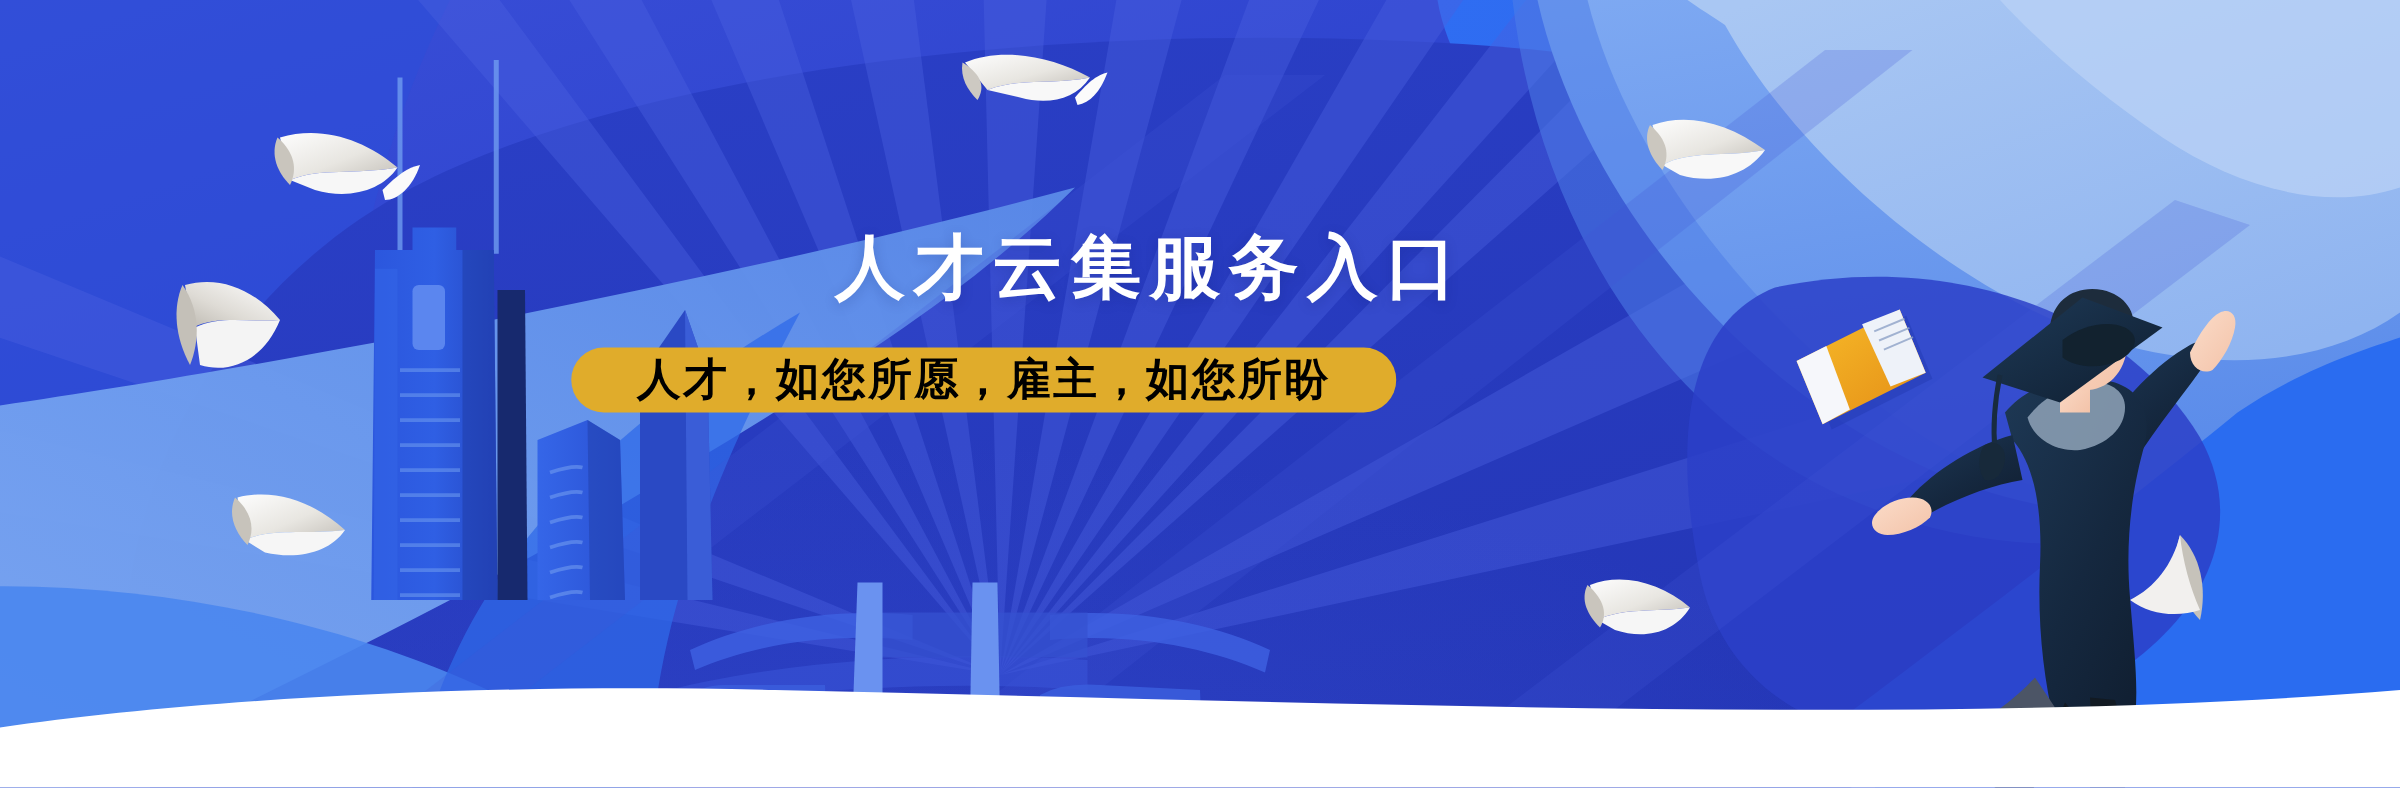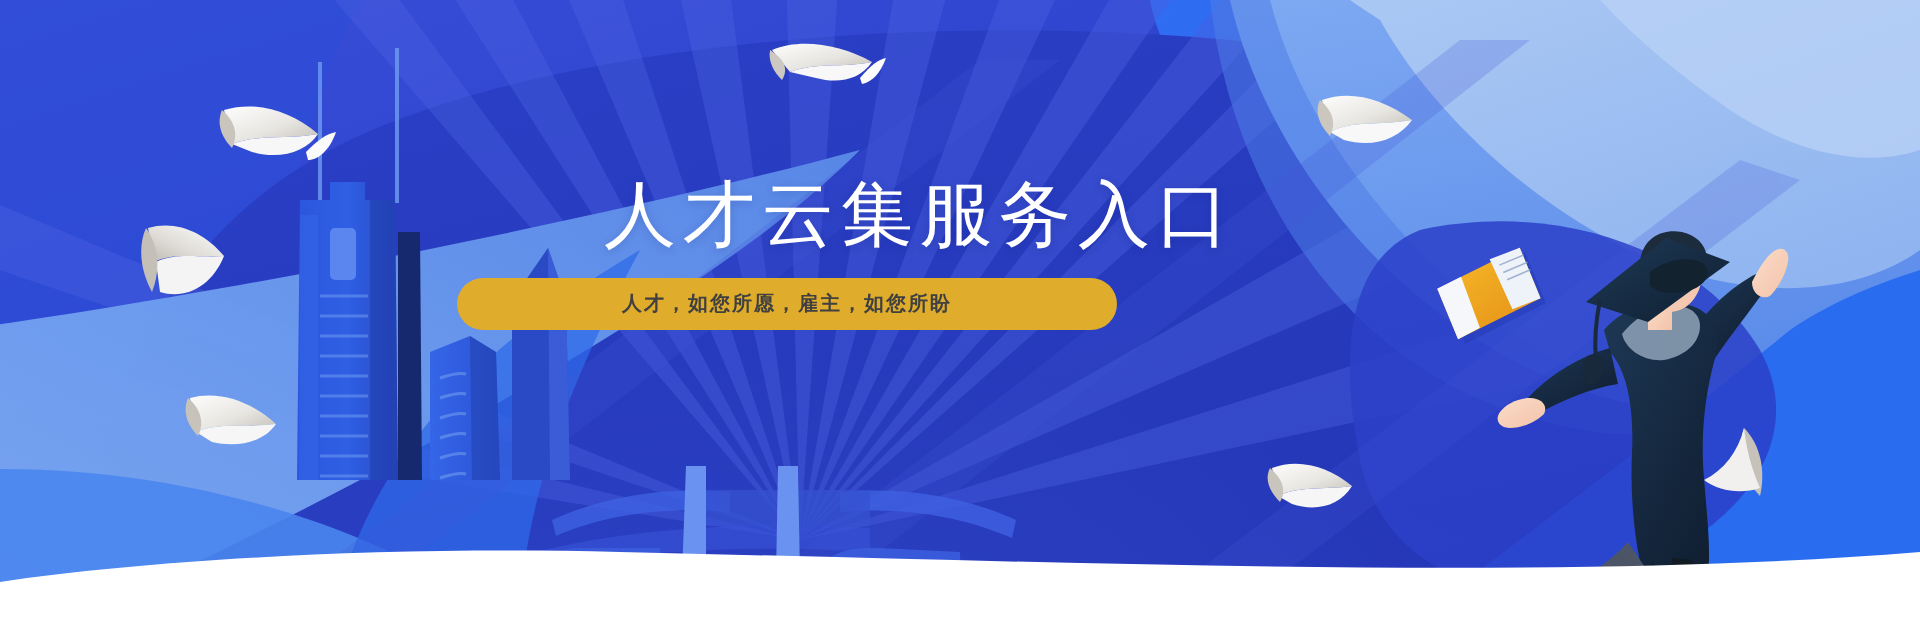--- a/index.html
+++ b/index.html
@@ -25,40 +25,40 @@
     left:0; top:0;
     width:1920px; height:630px;
     pointer-events:none;
   }
   #hero-title{
     position:absolute;
     left:440px; top:168px;
     width:960px;
     text-align:center;
     color:#ffffff;
-    font-size:72px;
+    font-size:56px;
     line-height:92px;
-    font-weight:normal;
+    font-weight:bold;
     letter-spacing:7px;
     white-space:nowrap;
     text-shadow:0 2px 10px rgba(10,20,90,.18);
   }
   #subtitle-pill{
     position:absolute;
     left:457px; top:278px;
     width:660px; height:52px;
     border-radius:26px;
     background:#e0ac2b;
     display:flex;
     align-items:center;
     justify-content:center;
   }
   #subtitle-text{
-    color:#404040;
-    font-size:20px;
+    color:#000000;
+    font-size:35px;
     font-weight:bold;
     letter-spacing:2px;
     white-space:nowrap;
     line-height:1;
     padding-bottom:2px;
   }
 </style>
 </head>
 <body>
 

